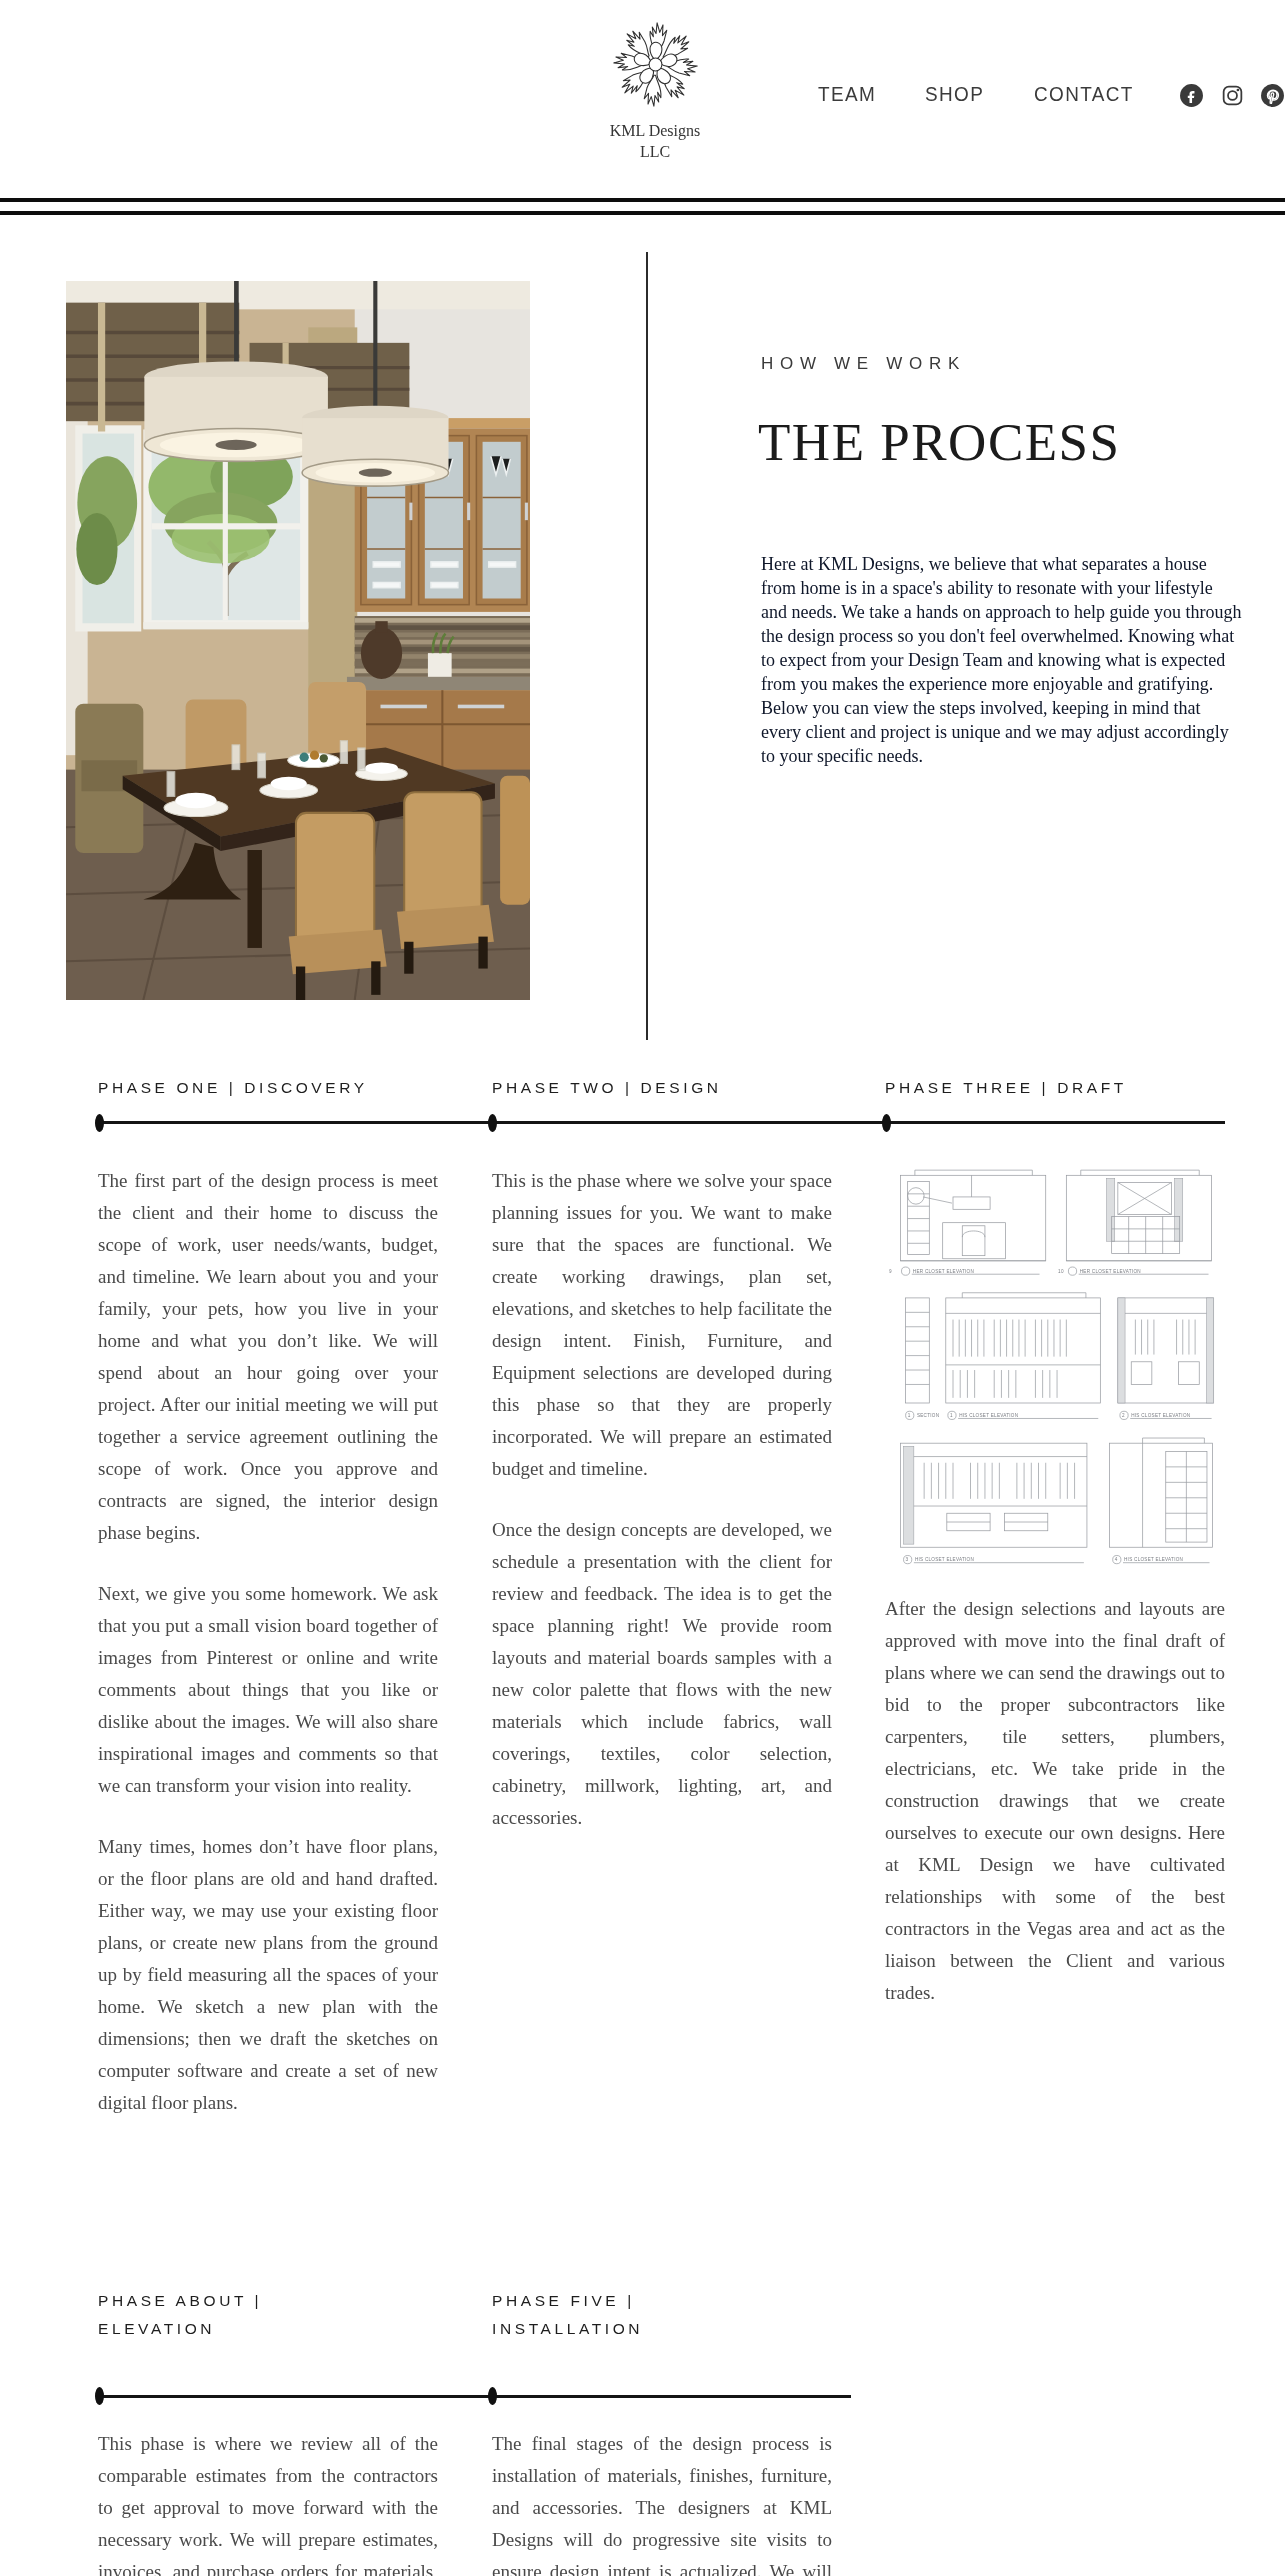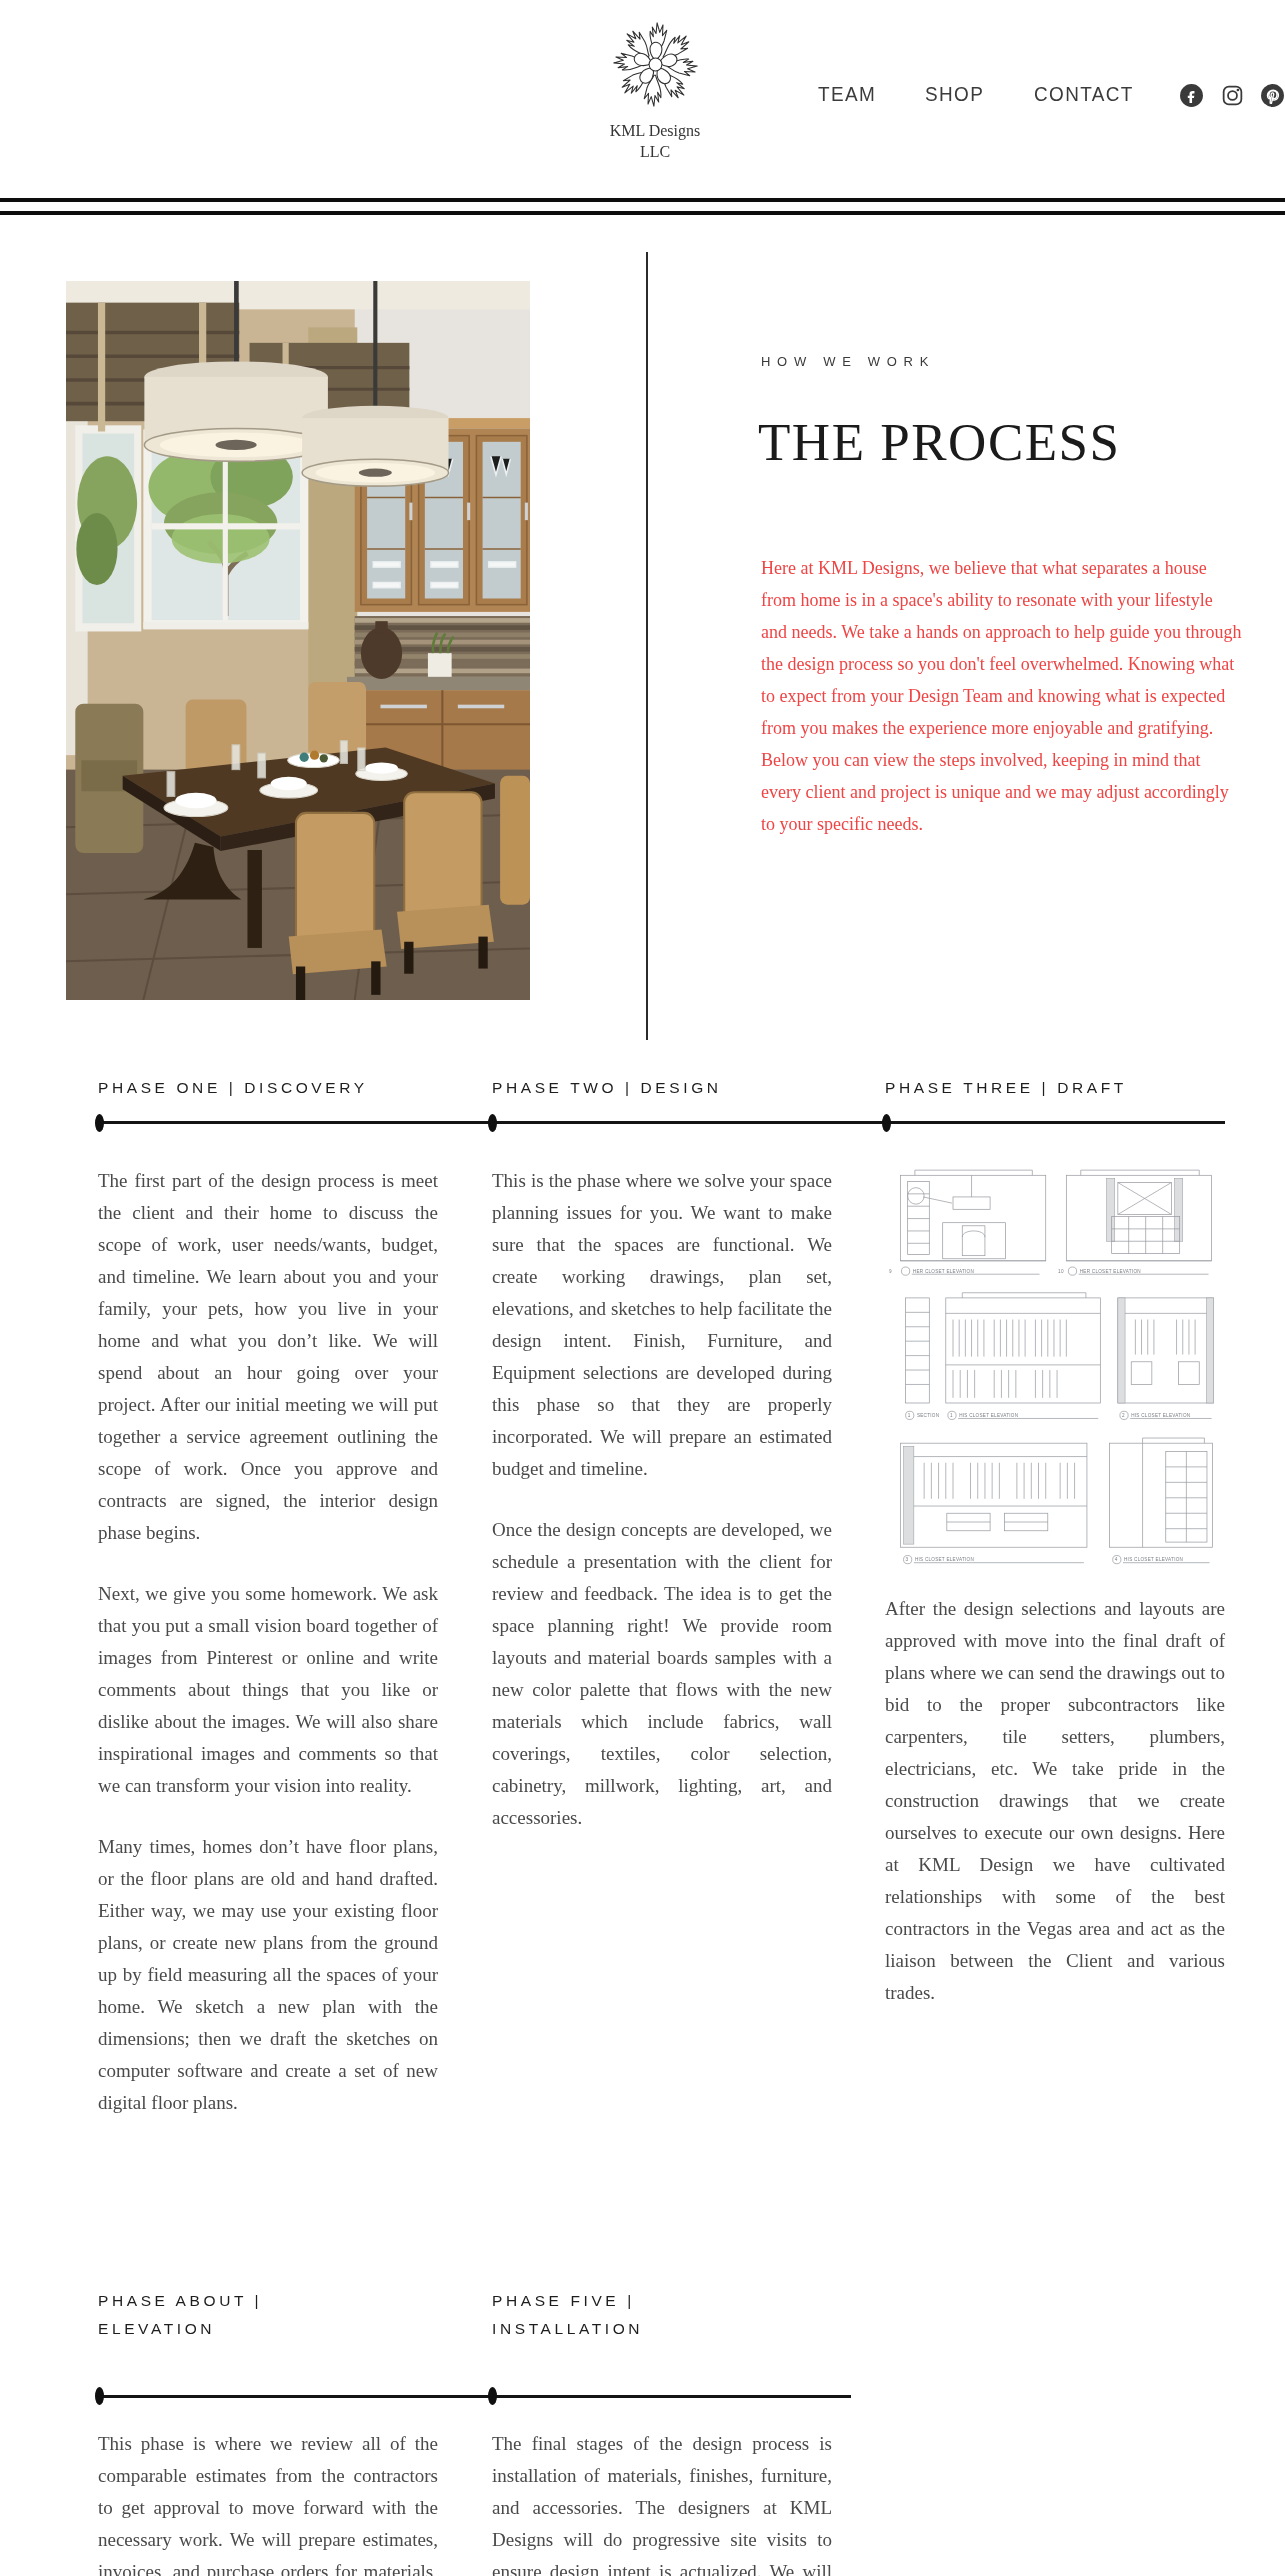--- a/index.html
+++ b/index.html
@@ -21,25 +21,25 @@
   .logo-text { font-family:"Liberation Serif", serif; font-size:16px; color:#363636; line-height:20.6px; margin-top:3.1px; }
 
   .rule { position:absolute; left:0; width:1286px; height:3.6px; background:#0d0d0d; }
   .rule.r1 { top:198px; } .rule.r2 { top:211px; }
 
   
   .hero-photo { position:absolute; left:66px; top:281px; width:464px; height:719px; }
   .hero-photo svg { width:100%; height:100%; display:block; }
   .v-divider { position:absolute; left:646px; top:252px; width:1.5px; height:788px; background:#2b2b2b; }
 
-  .eyebrow { position:absolute; left:761px; top:354px; font-size:13px; letter-spacing:6.7px; color:#3a3a3a; }
+  .eyebrow { position:absolute; left:761px; top:354px; font-size:17px; letter-spacing:6.7px; color:#3a3a3a; }
   .hero-title { position:absolute; left:758px; top:412px; font-family:"Liberation Serif", serif;
                 font-size:53px; letter-spacing:1.5px; color:#1b1b1b; font-weight:400; }
   .hero-para { position:absolute; left:761px; top:552px; width:482px; font-family:"Liberation Serif", serif;
-               font-size:18px; line-height:32px; color:#ef4444; }
+               font-size:18px; line-height:24px; color:#0f172a; }
 
   
   .phase-heading { position:absolute; font-size:15.5px; letter-spacing:3.6px; color:#1e1e1e; white-space:nowrap; }
   .phase-heading.two-line { white-space:normal; line-height:28px; }
   .ph1 { left:98px; top:1079px; } .ph2 { left:492px; top:1079px; } .ph3 { left:885px; top:1079px; }
   .ph4 { left:98px; top:2287px; } .ph5 { left:492px; top:2287px; }
 
   .phase-rule { position:absolute; height:3.1px; background:#141414; }
   .phase-rule.row1 { left:98px; top:1121px; width:1127px; }
   .phase-rule.row2 { left:98px; top:2395px; width:753px; }

